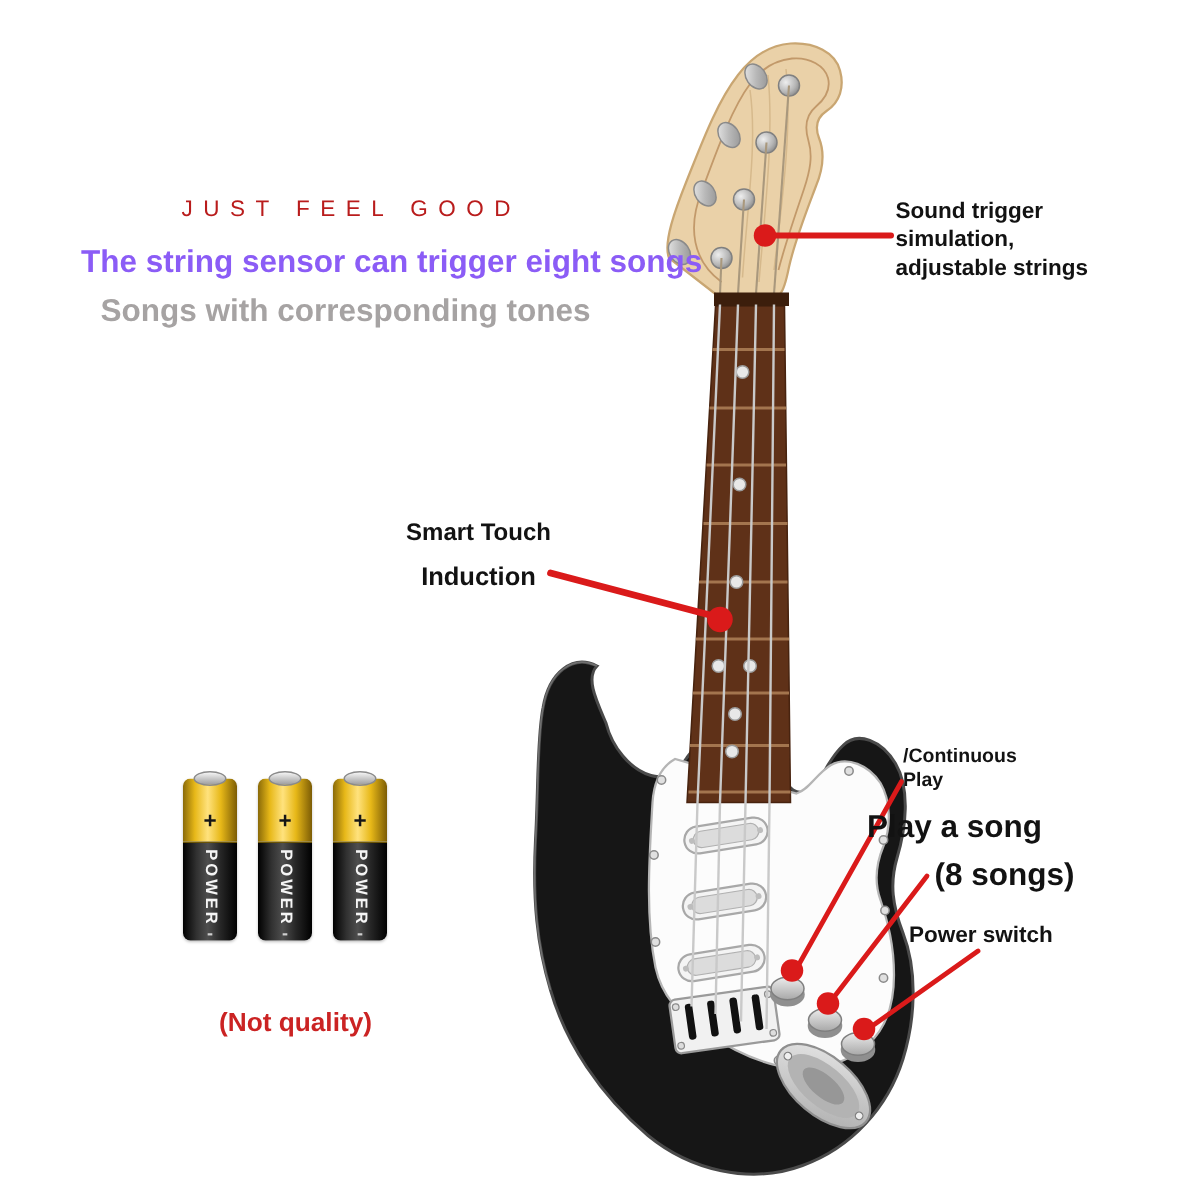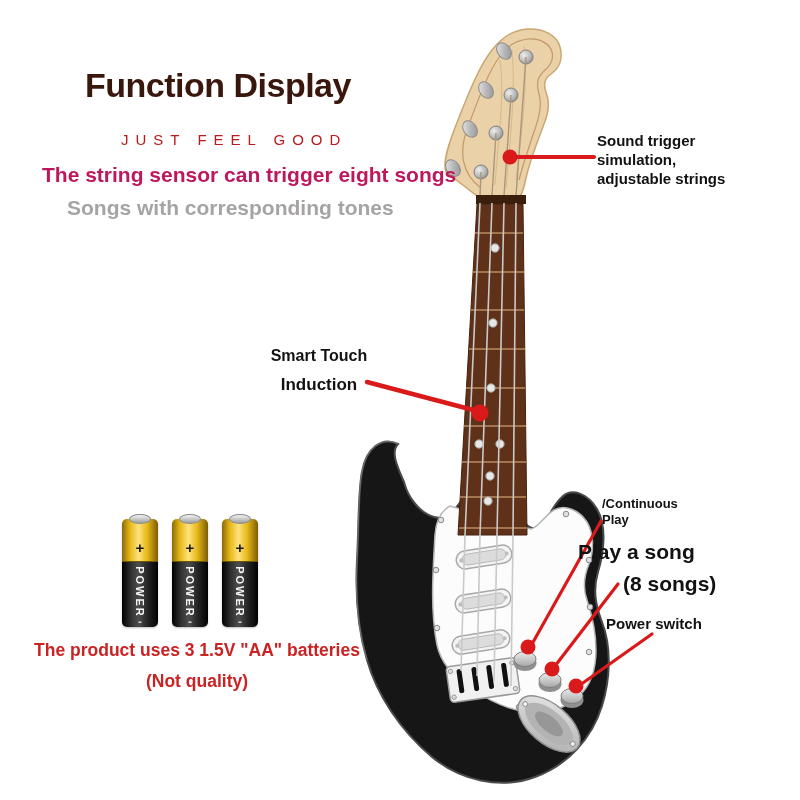--- a/index.html
+++ b/index.html
@@ -5,21 +5,21 @@
   html,body{margin:0;padding:0;background:#ffffff;}
   .stage{
     position:relative;width:800px;height:800px;overflow:hidden;background:#ffffff;
     font-family:"Liberation Sans", sans-serif;
   }
   .abs{position:absolute;}
   .pre{white-space:pre-line;}
   
   .title{left:85px;top:66px;font-size:34px;font-weight:800;color:#3a170d;letter-spacing:-0.5px;}
   .subtitle{left:121px;top:131px;font-size:15px;font-weight:normal;color:#b91c1c;letter-spacing:7px;}
-  .desc1{left:42px;top:163px;font-size:21px;font-weight:bold;color:#be185d;}
+  .desc1{left:54px;top:163px;font-size:21px;font-weight:bold;color:#8b5cf6;}
   .desc2{left:67px;top:196px;font-size:21px;font-weight:bold;color:#a6a3a3;}
   
   .lab{color:#121212;font-weight:bold;}
   .sound-quality{left:597px;top:131px;font-size:15px;line-height:19px;width:160px;}
   .smart-touch{left:260px;top:347px;width:118px;text-align:center;font-size:16px;}
   .smart-touch .l2{margin-top:10px;font-size:17px;}
   .continuous{left:602px;top:496px;font-size:13px;line-height:16px;}
   .playsong1{left:578px;top:540px;font-size:21px;}
   .playsong2{left:623px;top:572px;font-size:21px;}
   .powerswitch{left:606px;top:615px;font-size:15px;}
@@ -259,21 +259,20 @@
 
     <g fill="#da1a1a">
       <circle cx="510" cy="157" r="7.5"></circle>
       <circle cx="480" cy="413" r="8.5"></circle>
       <circle cx="528" cy="647" r="7.5"></circle>
       <circle cx="552" cy="669" r="7.5"></circle>
       <circle cx="576" cy="686" r="7.5"></circle>
     </g>
   </svg>
 
-  <div class="abs title">Function Display</div>
   <div class="abs subtitle">JUST FEEL GOOD</div>
   <div class="abs desc1">The string sensor can trigger eight songs</div>
   <div class="abs desc2">Songs with corresponding tones</div>
 
   <div class="abs lab pre sound-quality">Sound trigger
 simulation,
 adjustable strings</div>
 
   <div class="abs lab smart-touch">
     <div>Smart Touch</div>
@@ -318,16 +317,15 @@
             <span class="plus">+</span>
           </div>
         <div class="bottom">
           <span class="brand">POWER</span>
           <span class="minus">-</span>
         </div>
       </div>
     </div>
   </div>
 
-  <div class="abs note note1">The product uses 3 1.5V "AA" batteries</div>
   <div class="abs note note2">(Not quality)</div>
 
 </div>
 
 </body></html>

